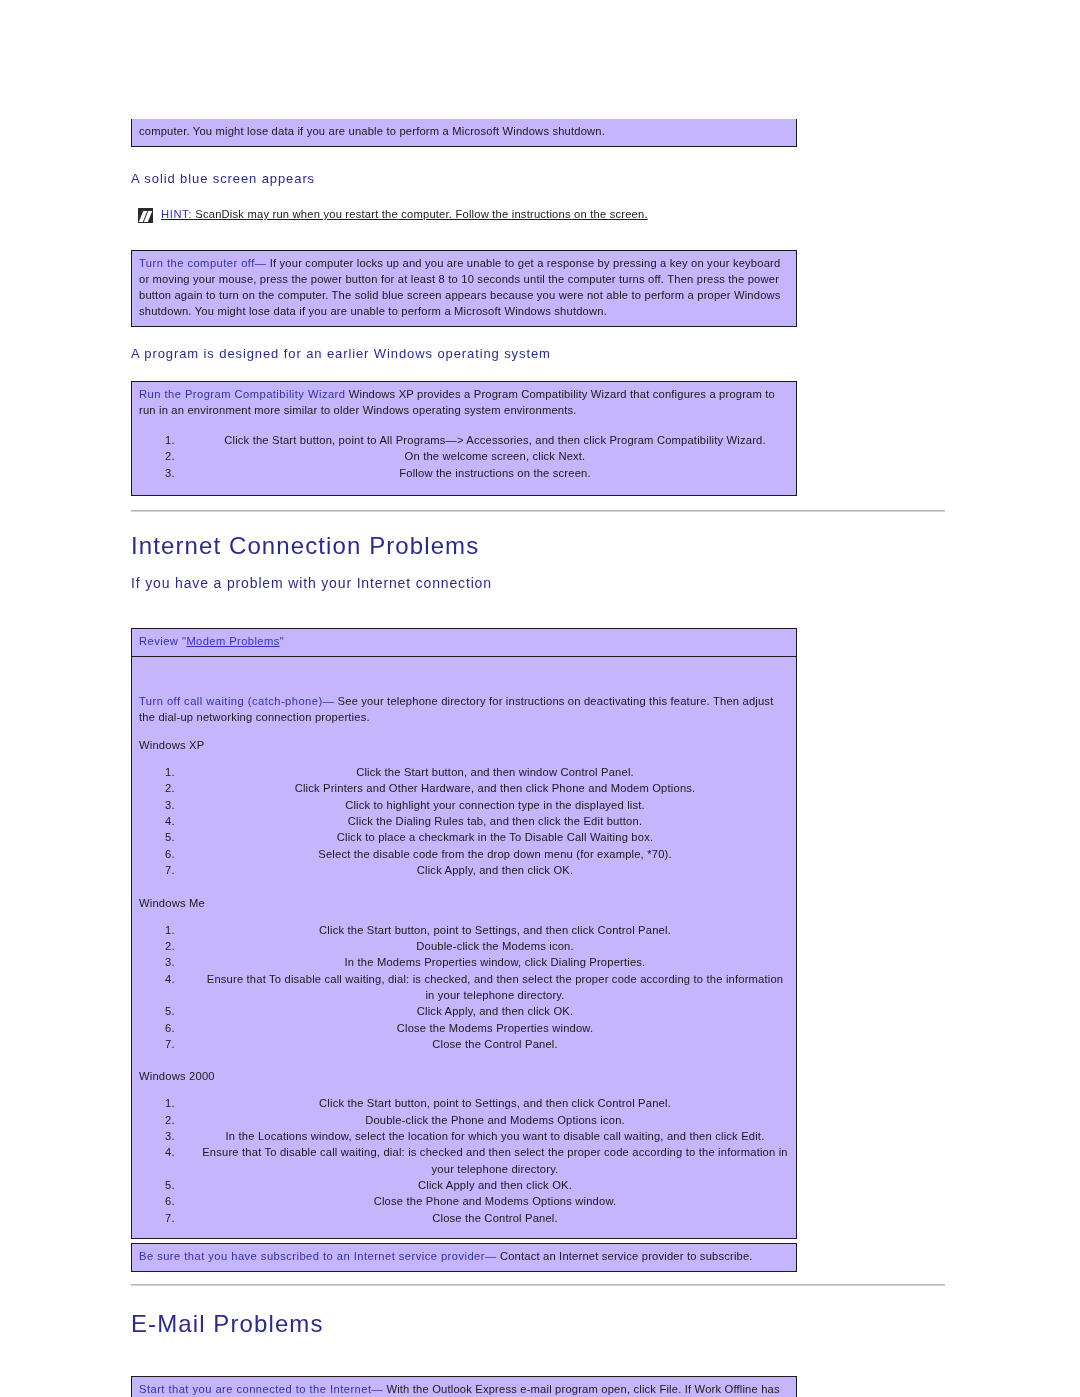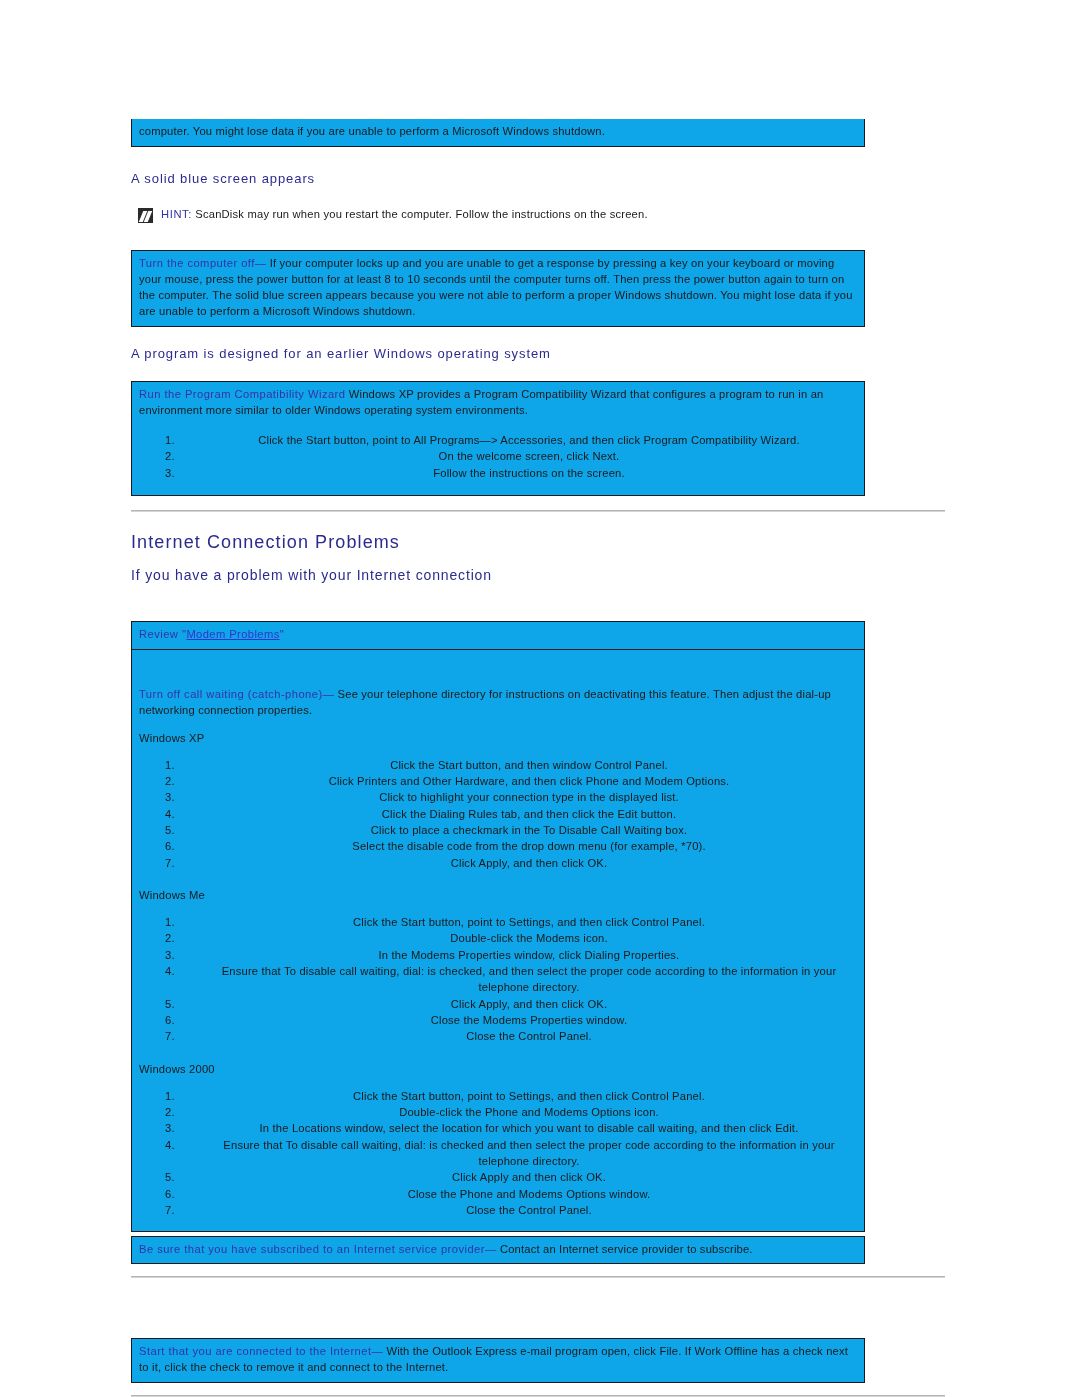--- a/index.html
+++ b/index.html
@@ -17,21 +17,21 @@
   }
   .page {
     position: absolute;
     left: 131px;
     top: 0;
     width: 814px;
   }
   
   .h1 {
     color: #2b2b8f;
-    font-size: 18px;
+    font-size: 24px;
     letter-spacing: 1.1px;
     font-weight: normal;
     margin: 0;
     line-height: 1.25;
     white-space: nowrap;
   }
   .h2 {
     color: #2b2b8f;
     font-size: 13px;
     letter-spacing: 0.9px;
@@ -54,22 +54,22 @@
     width: 814px;
     height: 2px;
     background: #d4d4d4;
     border-top: 1px solid #b4b4b4;
     box-sizing: border-box;
   }
   
   .box {
     border: 1.5px solid #1a1a1a;
     box-sizing: border-box;
-    width: 734px;
-    background: #0ea5e9;
+    width: 666px;
+    background: #c4b5fd;
   }
   .box.cut-top { border-top: none; }
   .box-pad {
     padding: 5px 7px 6px 7px;
   }
   .cell-divider {
     border-bottom: 1.5px solid #1a1a1a;
   }
   
   .bt {
@@ -149,20 +149,21 @@
     width: 3.5px;
     height: 11px;
     background: #ffffff;
     transform: skewX(-22deg);
   }
   .hint-text {
     font-size: 11.2px;
     line-height: 1.4;
     color: #1a1a1a;
     letter-spacing: 0.2px;
+    text-decoration: underline;
   }
   .hint-kw {
     color: #3333a6;
     letter-spacing: 0.6px;
   }
   .spacer-line { height: 13px; }
 </style>
 </head>
 <body>
 
@@ -271,20 +272,21 @@
   <div class="box">
     <div class="box-pad">
       <div class="bt"><span class="lbl">Be sure that you have subscribed to an Internet service provider</span><span class="lbl">—</span><span> Contact an Internet service provider to subscribe.</span></div>
     </div>
   </div>
 
   <div style="height:12px;"></div>
   <div class="hr"></div>
 
   <div style="height:23px;"></div>
+  <h1 class="h1">E-Mail Problems</h1>
 
   <div style="height:37px;"></div>
   <div class="box">
     <div class="box-pad">
       <div class="bt"><span class="lbl">Start that you are connected to the Internet</span><span class="lbl">—</span><span> With the Outlook Express e-mail program open, click File. If Work Offline has a check next to it, click the check to remove it and connect to the Internet.</span></div>
     </div>
   </div>
 
   <div style="height:12px;"></div>
   <div class="hr"></div>

